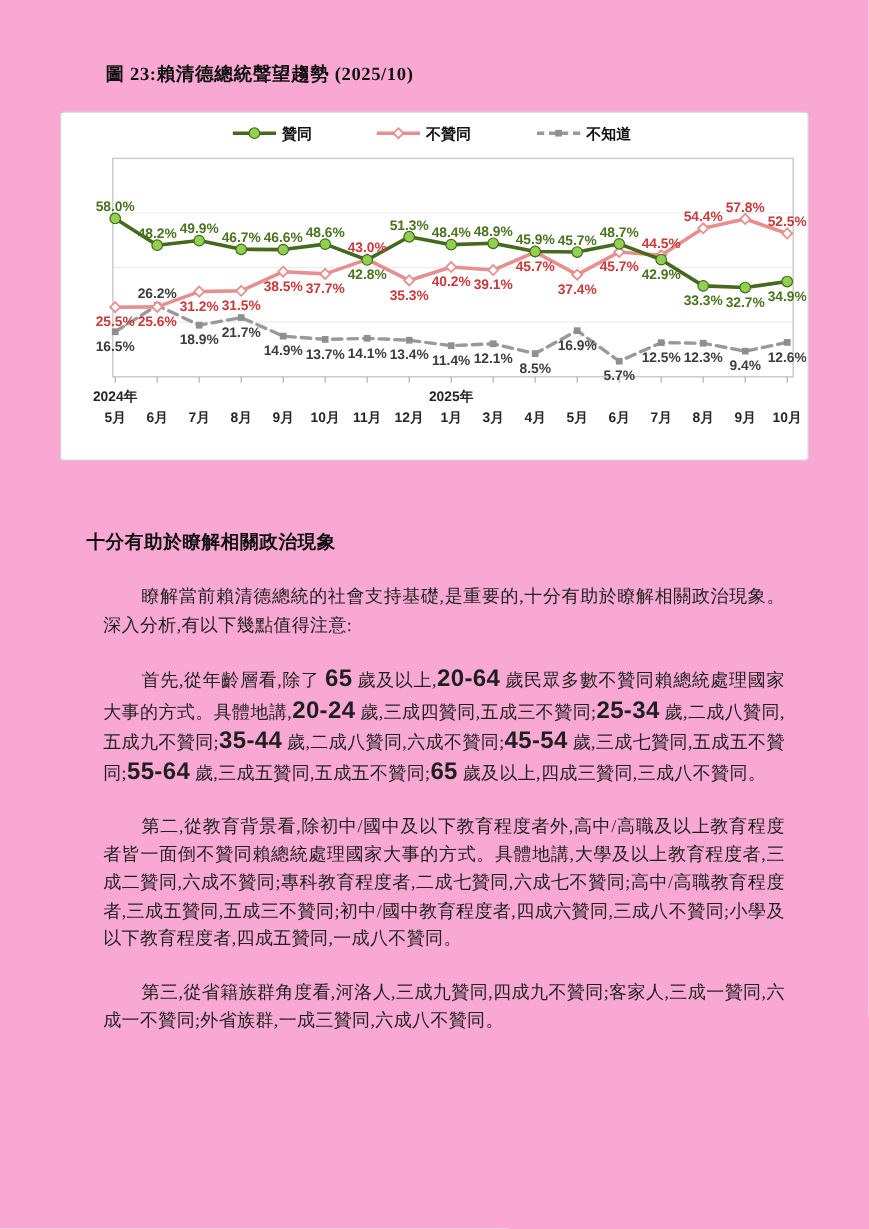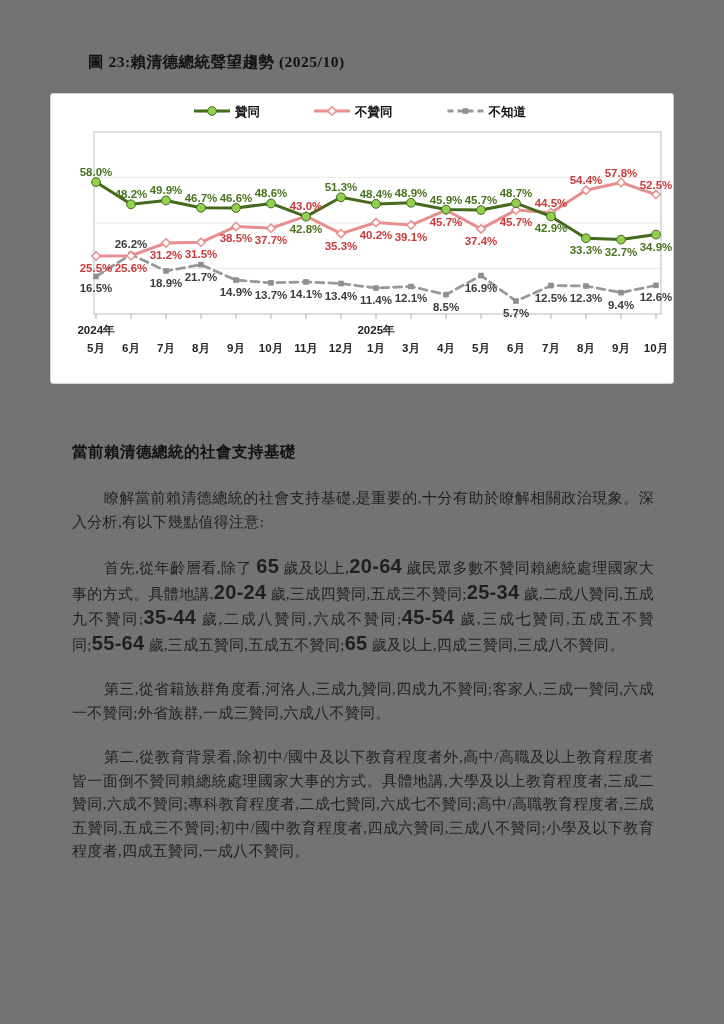--- a/index.html
+++ b/index.html
@@ -1,37 +1,37 @@
 <!DOCTYPE html>
 <html><head>
 <meta charset="utf-8">
 <style>
   html,body{margin:0;padding:0;background:#ffffff;}
   .page{
-    position:relative;width:724px;height:1024px;background:#737373;overflow:hidden;
+    position:relative;width:724px;height:1024px;background:#f9a8d4;overflow:hidden;
     font-family:"Liberation Serif","DejaVu Serif",serif;color:#1f1f1f;
   }
   .figure-title{
     position:absolute;left:88px;top:52px;
     font-size:15.5px;font-weight:bold;letter-spacing:.5px;color:#111;
   }
   .chart-box{
     position:absolute;left:50px;top:93px;width:624px;height:291px;
     border:1.5px solid #d2d2d2;border-radius:3px;background:#fff;box-sizing:border-box;
   }
   .chart-box svg{display:block;font-family:"Liberation Sans","DejaVu Sans",sans-serif;}
   .body-block{
     position:absolute;left:72px;top:442px;width:582px;
   }
   .body-heading{
     font-size:15.5px;font-weight:bold;color:#111;margin:0 0 24px 0;letter-spacing:.5px;
   }
   .body-para{
     font-size:15px;line-height:23.5px;text-align:justify;text-indent:32px;
-    margin:0 0 21px 0;letter-spacing:.3px;
+    margin:0 0 21px 14px;letter-spacing:.3px;
   }
   .body-para .nb{
     font-family:"Liberation Sans","DejaVu Sans",sans-serif;
     font-weight:bold;font-size:20px;
   }
 </style>
 </head>
 <body>
 
 <div class="page">
@@ -214,22 +214,22 @@
           <g>
             <line x1="396.5" y1="17" x2="432.5" y2="17" stroke="#999999" stroke-width="3" stroke-dasharray="6,4"></line>
             <rect x="411.7" y="14.2" width="5.6" height="5.6" fill="#8f8f8f"></rect>
             <text x="437.5" y="21.5" font-size="12.5" font-weight="bold" fill="#111">不知道</text>
           </g>
         </g>
       </svg>
   </div>
 
   <div class="body-block">
-    <div class="body-heading">當前賴清德總統的社會支持基礎</div>
+    <div class="body-heading">十分有助於瞭解相關政治現象</div>
     <div id="paragraphs">
         <p class="body-para"><span>瞭解當前賴清德總統的社會支持基礎,是重要的,十分有助於瞭解相關政治現象。深入分析,有以下幾點值得注意:</span></p>
         <p class="body-para"><span>首先,從年齡層看,除了 </span><span class="nb">65</span><span> 歲及以上,</span><span class="nb">20-64</span><span> 歲民眾多數不贊同賴總統處理國家大事的方式。具體地講,</span><span class="nb">20-24</span><span> 歲,三成四贊同,五成三不贊同;</span><span class="nb">25-34</span><span> 歲,二成八贊同,五成九不贊同;</span><span class="nb">35-44</span><span> 歲,二成八贊同,六成不贊同;</span><span class="nb">45-54</span><span> 歲,三成七贊同,五成五不贊同;</span><span class="nb">55-64</span><span> 歲,三成五贊同,五成五不贊同;</span><span class="nb">65</span><span> 歲及以上,四成三贊同,三成八不贊同。</span></p>
+        <p class="body-para"><span>第二,從教育背景看,除初中/國中及以下教育程度者外,高中/高職及以上教育程度者皆一面倒不贊同賴總統處理國家大事的方式。具體地講,大學及以上教育程度者,三成二贊同,六成不贊同;專科教育程度者,二成七贊同,六成七不贊同;高中/高職教育程度者,三成五贊同,五成三不贊同;初中/國中教育程度者,四成六贊同,三成八不贊同;小學及以下教育程度者,四成五贊同,一成八不贊同。</span></p>
         <p class="body-para"><span>第三,從省籍族群角度看,河洛人,三成九贊同,四成九不贊同;客家人,三成一贊同,六成一不贊同;外省族群,一成三贊同,六成八不贊同。</span></p>
-        <p class="body-para"><span>第二,從教育背景看,除初中/國中及以下教育程度者外,高中/高職及以上教育程度者皆一面倒不贊同賴總統處理國家大事的方式。具體地講,大學及以上教育程度者,三成二贊同,六成不贊同;專科教育程度者,二成七贊同,六成七不贊同;高中/高職教育程度者,三成五贊同,五成三不贊同;初中/國中教育程度者,四成六贊同,三成八不贊同;小學及以下教育程度者,四成五贊同,一成八不贊同。</span></p>
       </div>
   </div>
 
 </div>
 
 </body></html>

